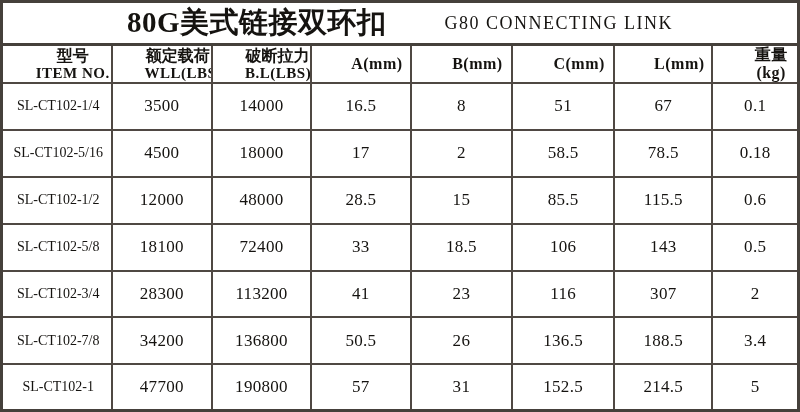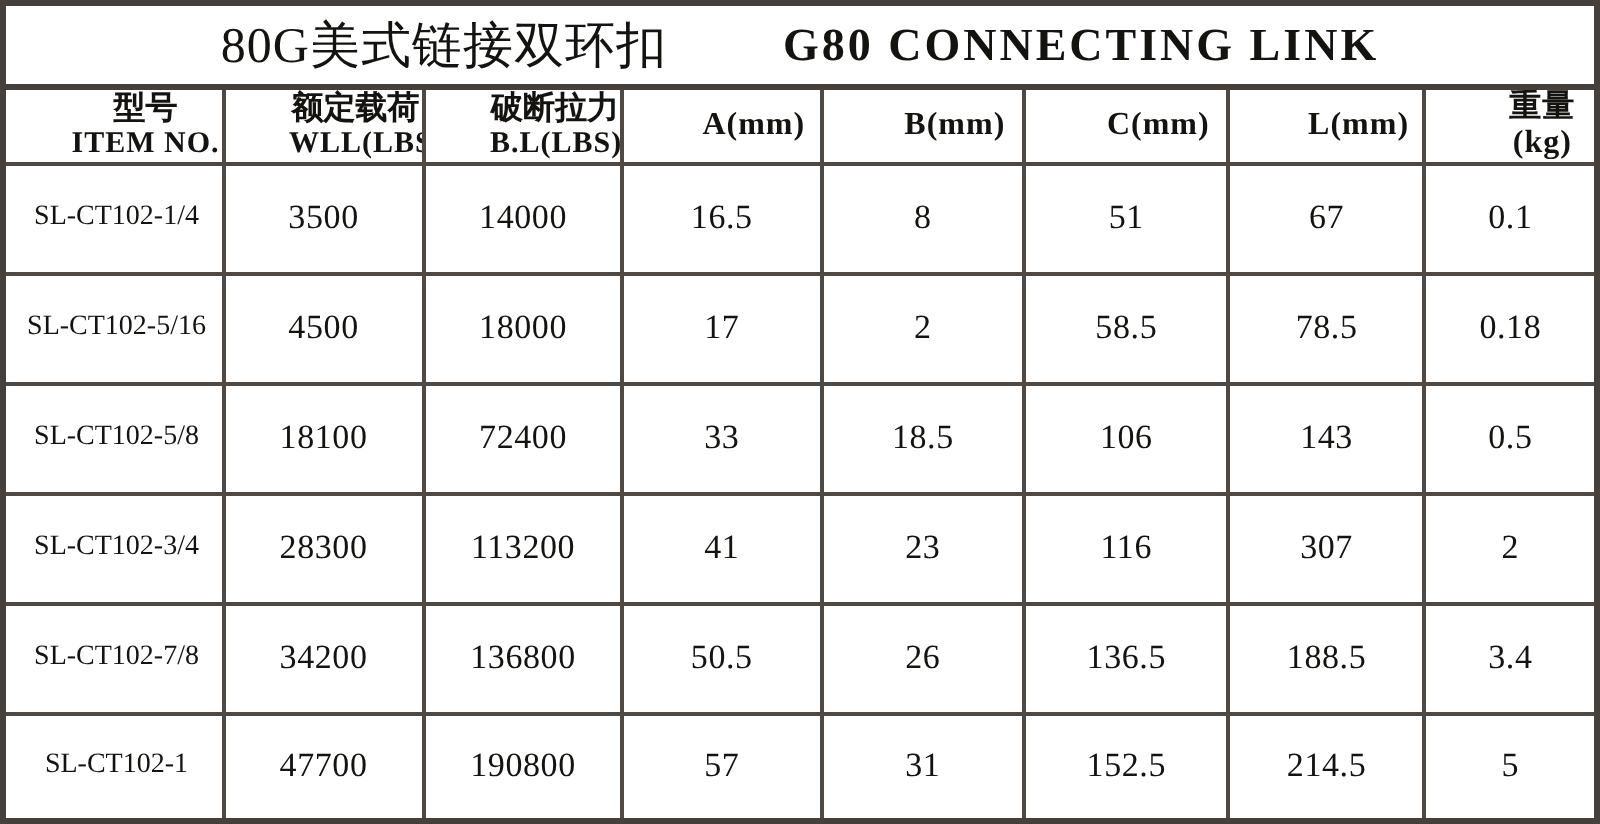--- a/index.html
+++ b/index.html
@@ -18,27 +18,27 @@
   }
   .title-row {
     flex: 0 0 42px;
     border-bottom: 3px solid #45403b;
     display: flex;
     align-items: center;
     justify-content: center;
     white-space: nowrap;
   }
   .title-cn {
-    font-size: 25px;
+    font-size: 29px;
+    font-weight: bold;
+    letter-spacing: 0.5px;
+  }
+  .title-en {
+    font-size: 18px;
     font-weight: normal;
-    letter-spacing: 0.5px;
-  }
-  .title-en {
-    font-size: 23px;
-    font-weight: bold;
     letter-spacing: 1.5px;
     margin-left: 58px;
   }
   table.spec {
     flex: 1 1 auto;
     width: 100%;
     height: 100%;
     border-collapse: collapse;
     table-layout: fixed;
   }
@@ -139,20 +139,30 @@
         <td class="item-cell">SL-CT102-5/16</td>
         <td>4500</td>
         <td>18000</td>
         <td>17</td>
         <td>2</td>
         <td>58.5</td>
         <td>78.5</td>
         <td>0.18</td>
       </tr>
       <tr>
+        <td class="item-cell">SL-CT102-1/2</td>
+        <td>12000</td>
+        <td>48000</td>
+        <td>28.5</td>
+        <td>15</td>
+        <td>85.5</td>
+        <td>115.5</td>
+        <td>0.6</td>
+      </tr>
+      <tr>
         <td class="item-cell">SL-CT102-5/8</td>
         <td>18100</td>
         <td>72400</td>
         <td>33</td>
         <td>18.5</td>
         <td>106</td>
         <td>143</td>
         <td>0.5</td>
       </tr>
       <tr>

